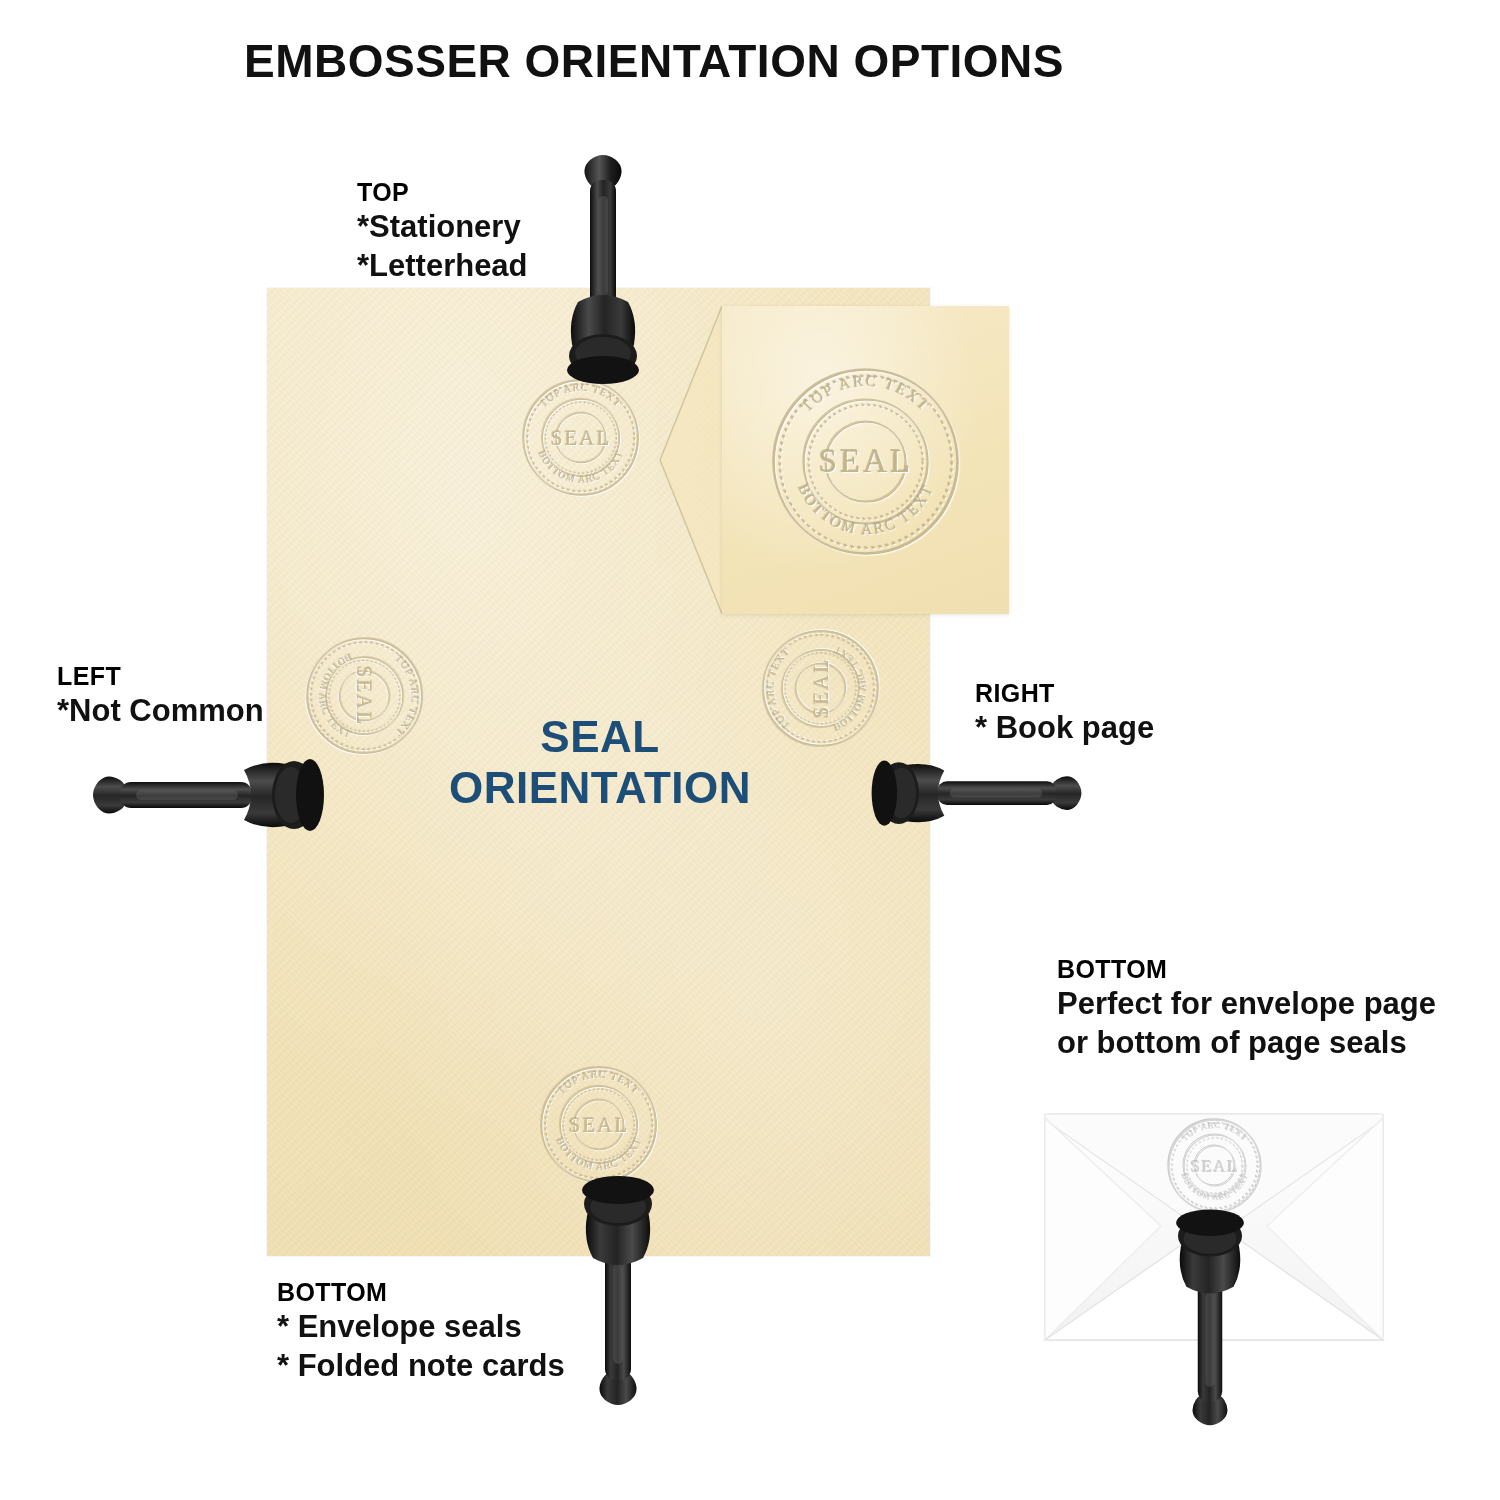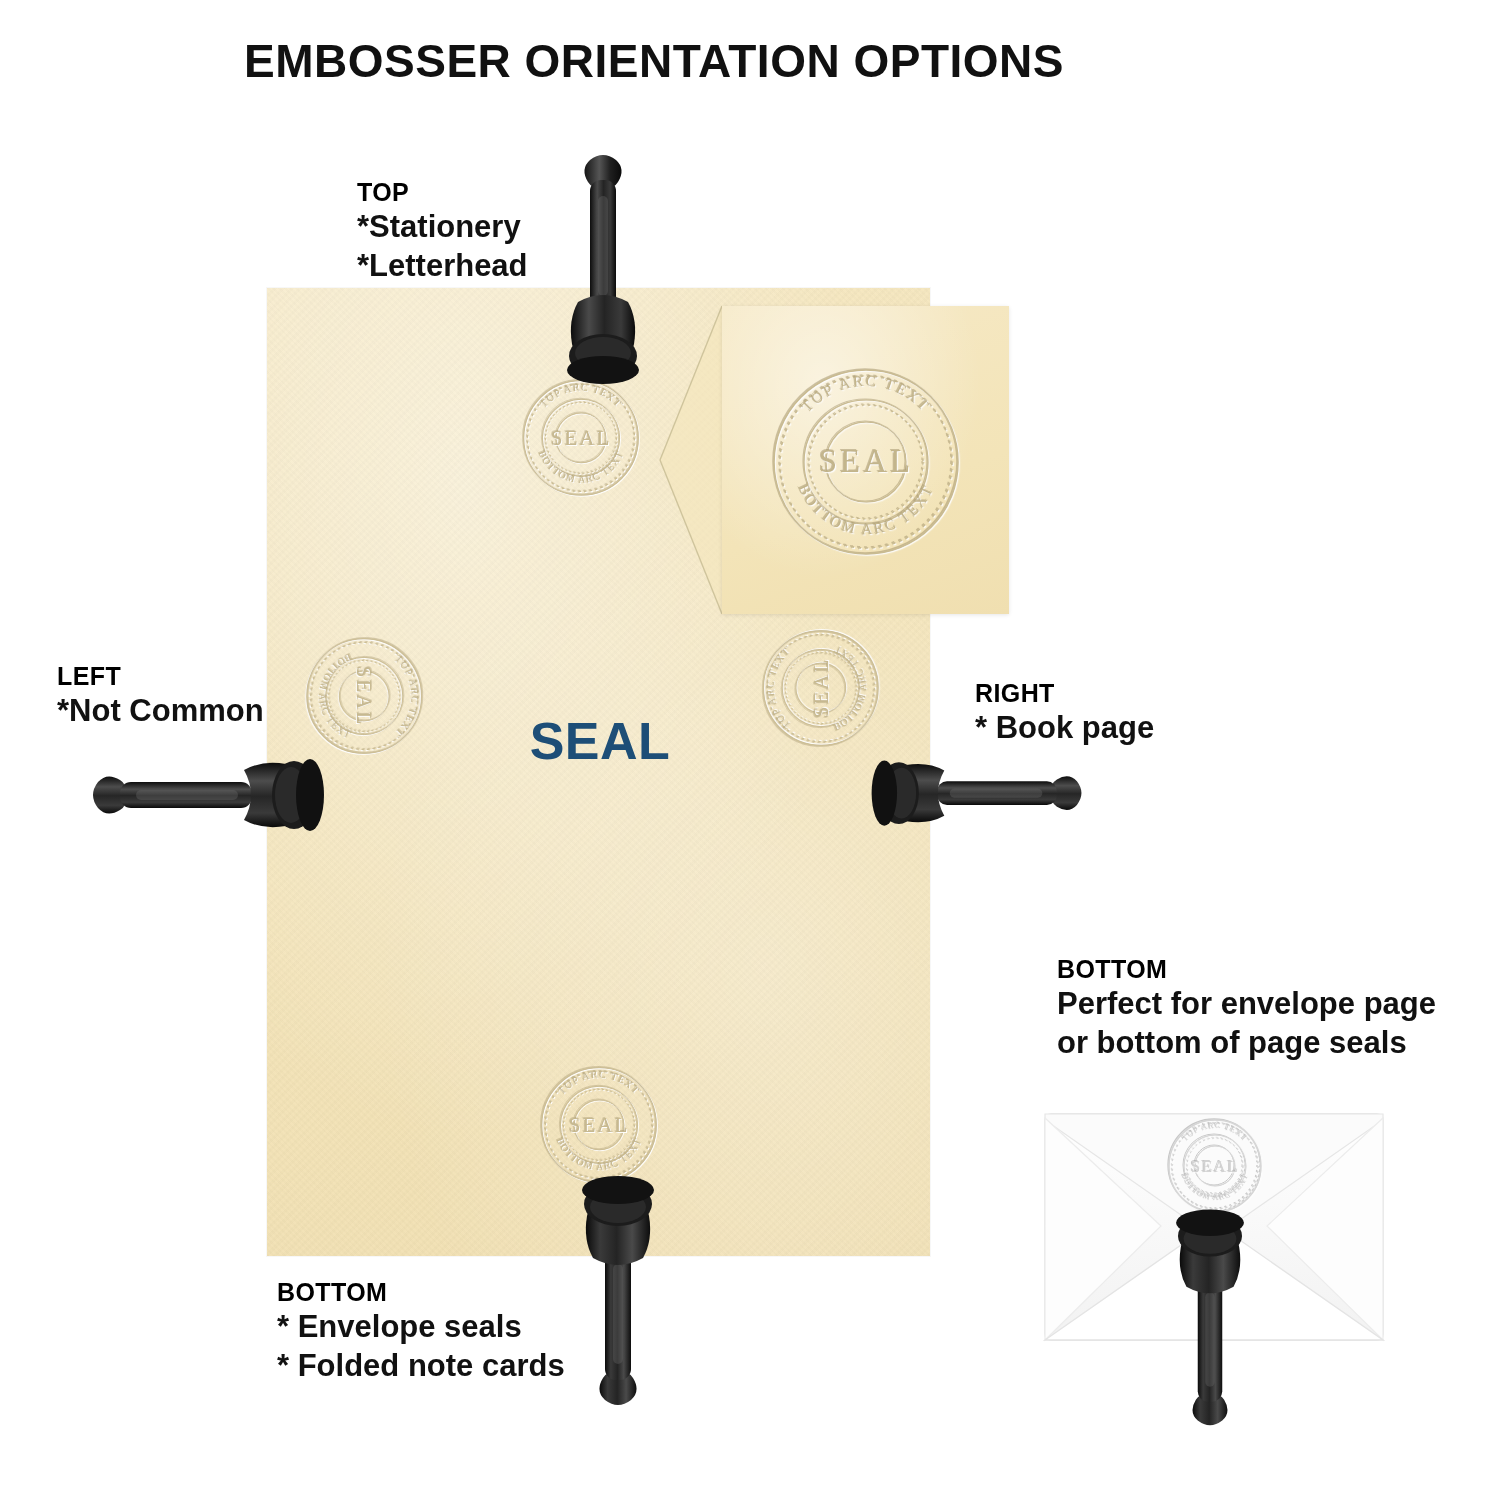--- a/index.html
+++ b/index.html
@@ -107,21 +107,21 @@
   #label-bottom   { left: 277px; top: 1278px; }
   #label-bottom-r { left: 1057px; top: 955px; }
 
   #center-text {
     position: absolute;
     left: 390px;
     top: 712px;
     width: 420px;
     text-align: center;
     color: #1d4e77;
-    font-size: 52px;
+    font-size: 44px;
     font-weight: bold;
     line-height: 1.15;
     letter-spacing: 0.5px;
   }
   #center-text .l2 { display: block; }
 
   
   #envelope {
     position: absolute;
     left: 1043px;
@@ -269,20 +269,21 @@
     <g filter="url(#emb5)" fill="#c7b990" font-family="'Liberation Serif', serif">
       <text font-size="16" letter-spacing="2"><textPath href="#arcTop5" startOffset="50%" text-anchor="middle">TOP ARC TEXT</textPath></text>
       <text font-size="16" letter-spacing="2"><textPath href="#arcBot5" startOffset="50%" text-anchor="middle">BOTTOM ARC TEXT</textPath></text>
       <text x="106" y="123" text-anchor="middle" font-size="34" letter-spacing="3">SEAL</text>
     </g>
   </svg>
 </div>
 
 <div id="center-text">
   <span>SEAL</span>
+  <span class="l2">ORIENTATION</span>
 </div>
 
 <div class="embosser" style="left:548px; top:150px;">
   <svg width="110" height="260" viewBox="0 0 110 260">
     <defs>
       <linearGradient id="gmet" x1="0" y1="0" x2="1" y2="0">
         <stop offset="0%" stop-color="#0d0d0d"></stop>
         <stop offset="28%" stop-color="#4a4a4a"></stop>
         <stop offset="52%" stop-color="#242424"></stop>
         <stop offset="78%" stop-color="#3a3a3a"></stop>

